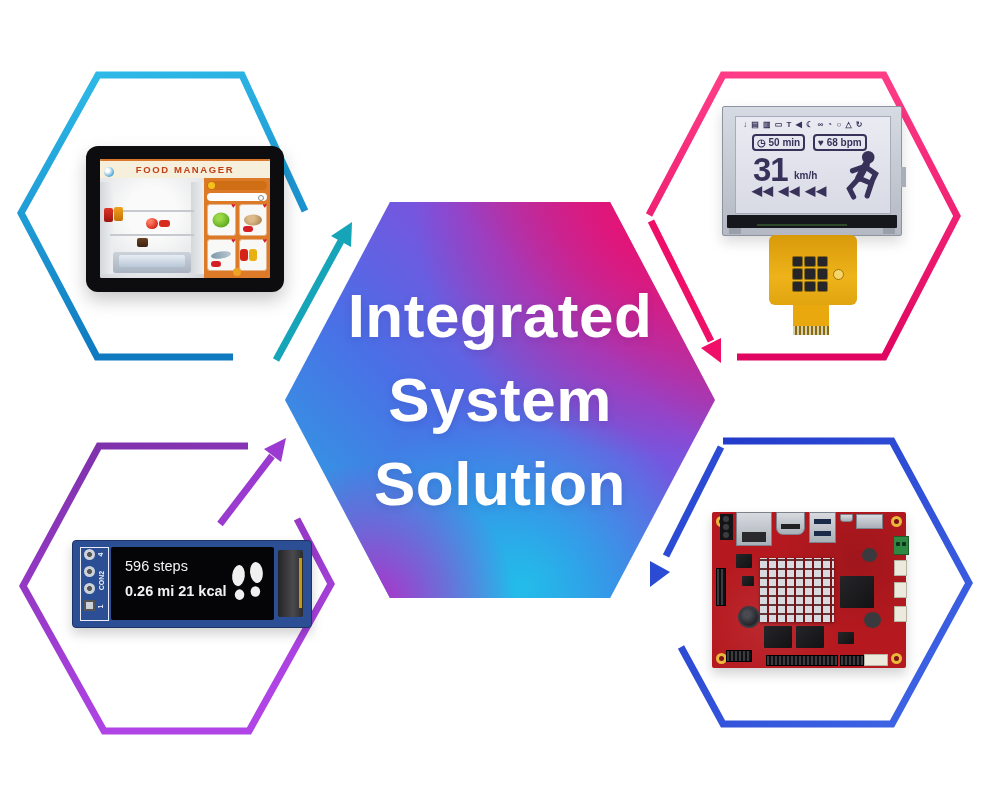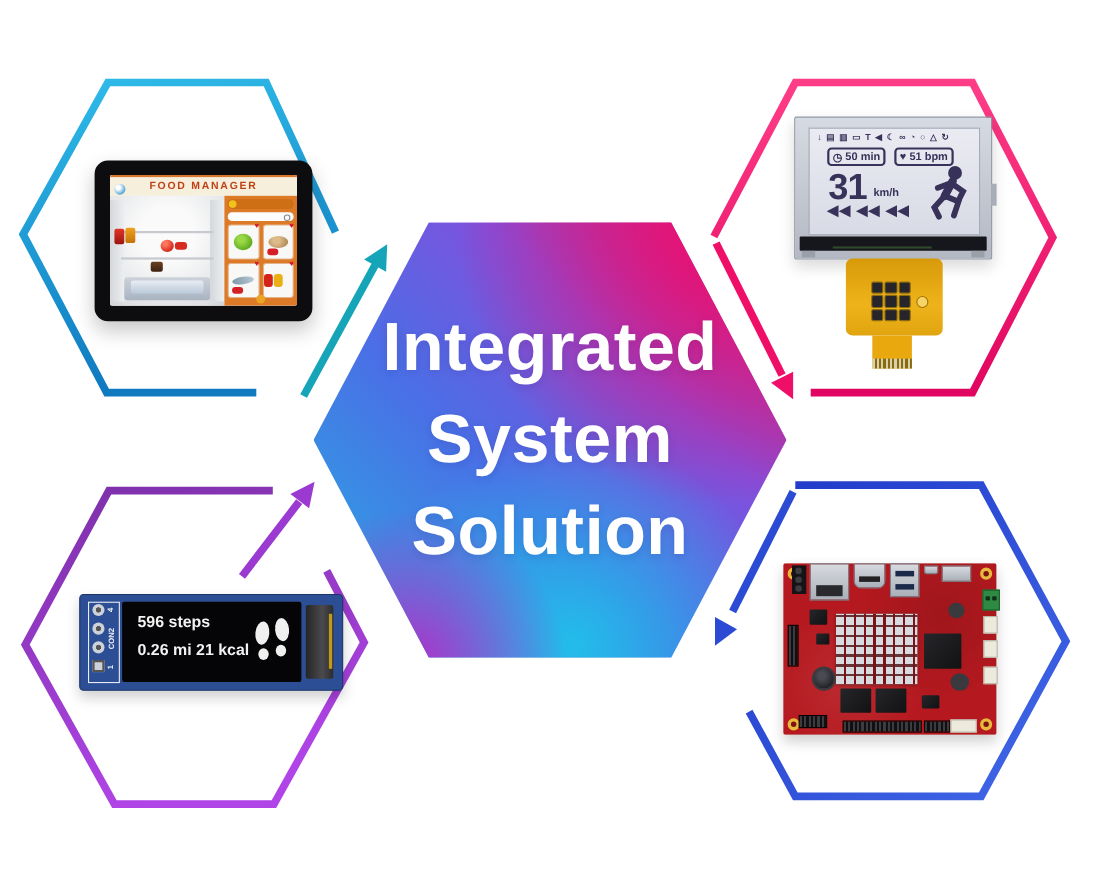--- a/index.html
+++ b/index.html
@@ -99,21 +99,21 @@
   
   #oled{left:72px;top:540px;width:238px;height:86px;background:#2c4e95;border:1px solid #1d3566;
     border-radius:4px;box-shadow:0 6px 12px rgba(0,0,0,.18);}
   #oled-silk{left:7px;top:6px;width:27px;height:72px;border:1.5px solid #e9ecf4;}
   .pad{position:absolute;left:3px;width:11px;height:11px;border-radius:50%;
     background:radial-gradient(circle,#555 28%,#cdd2da 34% 75%,#8a8f98);}
   #pad-1{top:52px;border-radius:0;background:#cdd2da;box-shadow:inset 0 0 0 2px #555;}
   .oled-vtext{position:absolute;color:#f0f2f8;font-size:7px;font-weight:bold;transform:rotate(-90deg);
     transform-origin:center;}
   #oled-display{left:38px;top:6px;width:163px;height:73px;background:#050507;border-radius:2px;color:#f2f2f2;}
-  #oled-line1{left:14px;top:11px;font-size:14.5px;font-weight:bold;}
+  #oled-line1{left:14px;top:11px;font-size:14.5px;font-weight:normal;}
   #oled-line2{left:14px;top:36px;font-size:14.5px;font-weight:bold;}
   #oled-feet{left:118px;top:14px;}
   #oled-flex{left:205px;top:9px;width:25px;height:67px;border-radius:2px;
     background:linear-gradient(90deg,#252527,#4a4a4e 60%,#2c2c2e);}
   #oled-flex .gold{position:absolute;right:1px;top:8px;width:3px;height:50px;background:#c09a18;}
 
   
   #sbc{left:712px;top:512px;width:194px;height:156px;background:#b5191f;border-radius:2px;
     box-shadow:0 6px 12px rgba(0,0,0,.18);
     background-image:radial-gradient(circle at 30% 70%,rgba(255,255,255,.08),transparent 40%),
@@ -257,21 +257,21 @@
   </div>
 
   <div id="lcd" class="abs">
     <div id="lcd-tab" class="abs"></div>
     <div id="lcd-screen" class="abs">
       <div id="lcd-icons" class="abs">↓ ▤ ▥ ▭ T ◀ ☾ ∞ ◔ ○ △ ↻</div>
       <div id="lcd-box-timer" class="lcd-box">
         <span>◷</span>&nbsp;<span>50 min</span>
       </div>
       <div id="lcd-box-heart" class="lcd-box">
-        <span>♥</span>&nbsp;<span>51 bpm</span>
+        <span>♥</span>&nbsp;<span>68 bpm</span>
       </div>
       <div id="lcd-speed" class="abs">31</div>
       <div id="lcd-unit" class="abs">km/h</div>
       <div id="lcd-rewind" class="abs">◀◀ ◀◀ ◀◀</div>
       <svg id="lcd-runner" class="abs" width="46" height="52" viewBox="0 0 44 48">
         <circle cx="27" cy="7" r="6" fill="#38325a"></circle>
         <g fill="none" stroke="#38325a" stroke-width="7" stroke-linecap="round">
           <path d="M25 14 L18 27"></path>
         </g>
         <g fill="none" stroke="#38325a" stroke-width="5" stroke-linecap="round">

